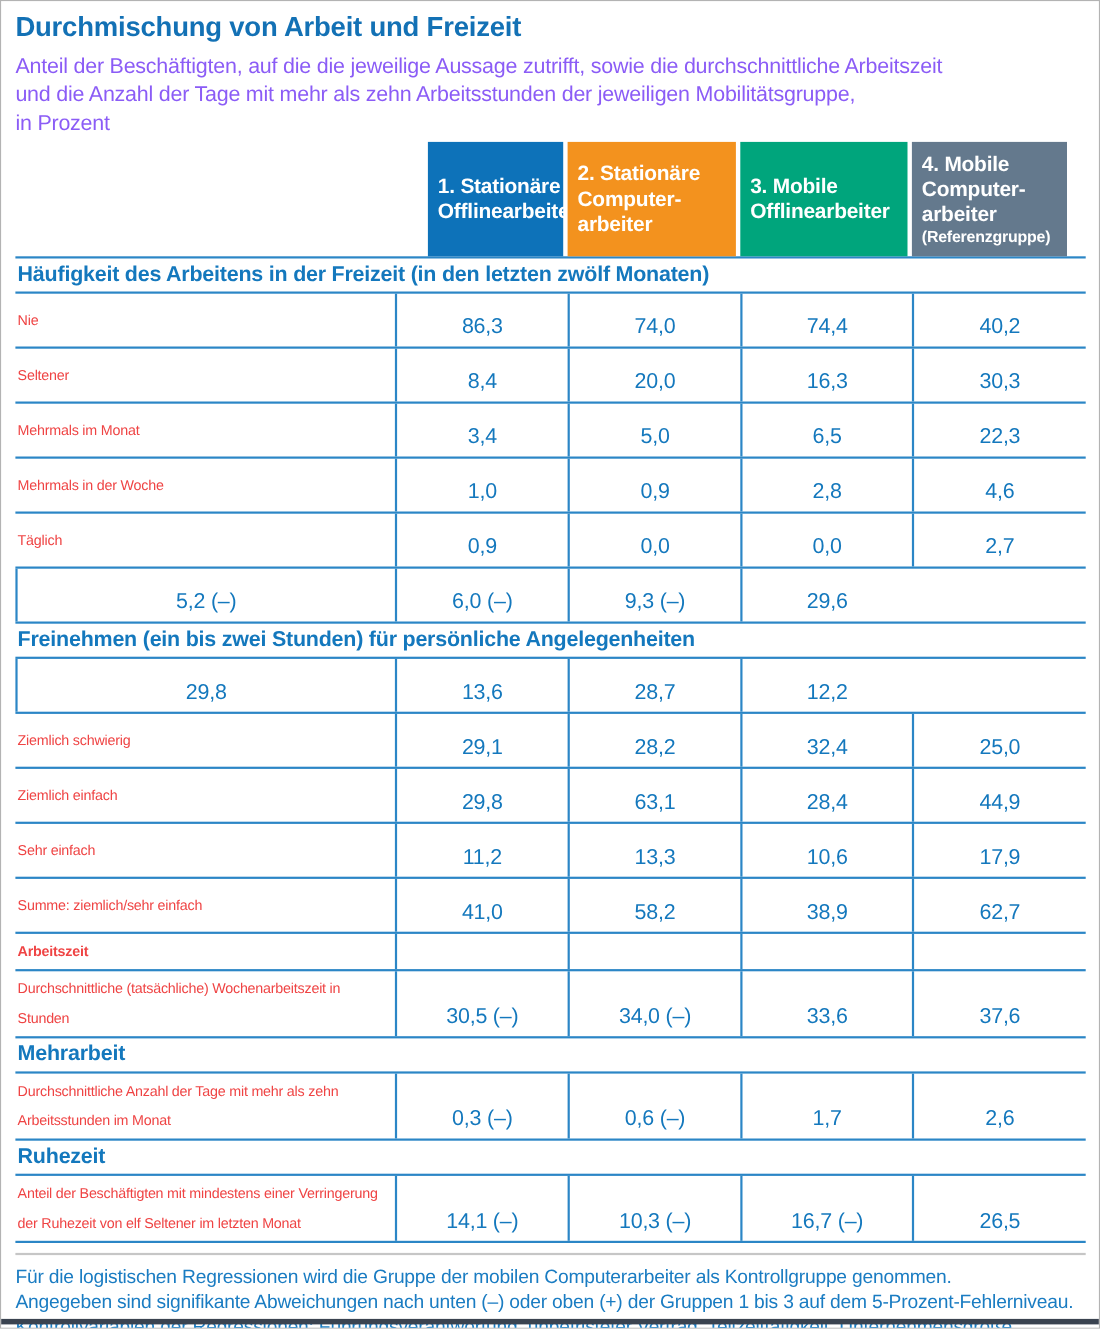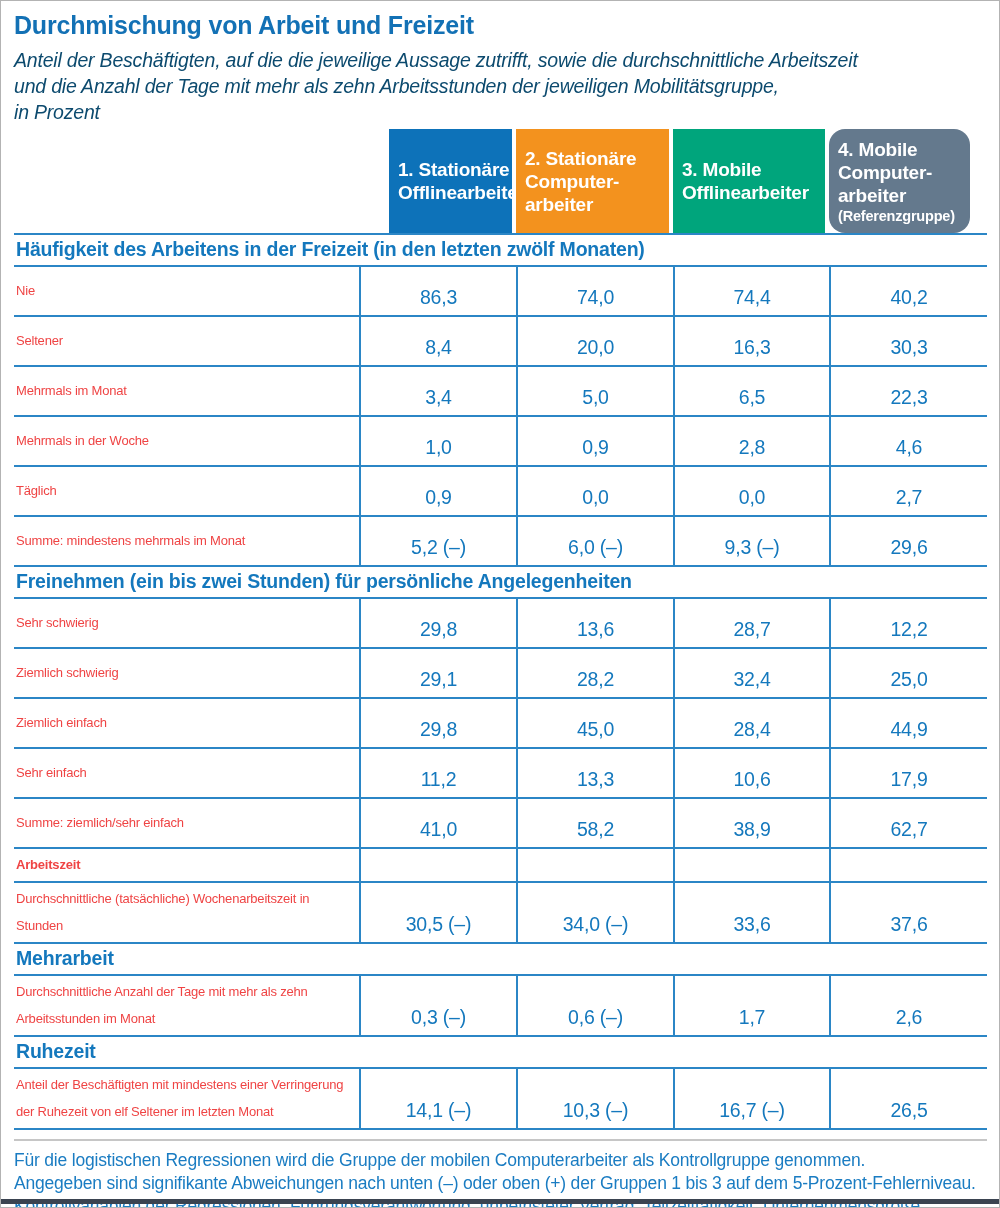--- a/index.html
+++ b/index.html
@@ -8,32 +8,32 @@
     width: 1000px; height: 1208px;
     border: 1px solid #b3b3b3;
     background: #fff;
     position: relative;
     overflow: hidden;
     font-family: "Liberation Sans", sans-serif;
   }
   .content { padding: 8px 12px 0 13px; }
 
   .title { font-size: 25px; font-weight: bold; color: #1371b5; letter-spacing: -0.2px; margin: 2px 0 7px; }
-  .subtitle { font-size: 19.5px; line-height: 26px; color: #0c4a6e; white-space: pre-line; letter-spacing: -0.2px; font-style: italic; }
+  .subtitle { font-size: 19.5px; line-height: 26px; color: #8b5cf6; white-space: pre-line; letter-spacing: -0.2px; }
 
   .grid5 { display: grid; grid-template-columns: 345px 157px 157px 156px 158px; }
 
   .head-band { margin-top: 4px; min-height: 104px; }
   .col-head {
     margin-right: 4px; color: #fff; font-weight: bold;
     font-size: 19px; line-height: 23px; white-space: pre-line;
     display: flex; flex-direction: column; justify-content: center;
     padding: 5px 2px 5px 9px; letter-spacing: -0.2px;
   }
-  .col-head:last-child { margin-right: 17px; border-radius: 16px; }
+  .col-head:last-child { margin-right: 17px; }
   .col-sub { font-size: 14.5px; line-height: 18px; }
 
   .table { border-top: 2px solid #2b86c6; margin-top: 0; }
   .sec-row {
     border-bottom: 2px solid #2b86c6;
     color: #1478bd; font-weight: bold; font-size: 19.5px;
     min-height: 32px; display: flex; align-items: center;
     padding: 2px 0 3px 2px; letter-spacing: -0.2px;
   }
   .row { border-bottom: 2px solid #2b86c6; min-height: 32px; }
@@ -116,45 +116,43 @@
           <div class="cell-val">4,6</div>
         </div>
         <div class="row grid5">
           <div class="cell-label">Täglich</div>
           <div class="cell-val">0,9</div>
           <div class="cell-val">0,0</div>
           <div class="cell-val">0,0</div>
           <div class="cell-val">2,7</div>
         </div>
         <div class="row grid5">
-          <div class="cell-label">Summe: mindestens mehrmals im Monat</div>
           <div class="cell-val">5,2 (–)</div>
           <div class="cell-val">6,0 (–)</div>
           <div class="cell-val">9,3 (–)</div>
           <div class="cell-val">29,6</div>
         </div>
         <div class="sec-row">Freinehmen (ein bis zwei Stunden) für persönliche Angelegenheiten</div>
         <div class="row grid5">
-          <div class="cell-label">Sehr schwierig</div>
           <div class="cell-val">29,8</div>
           <div class="cell-val">13,6</div>
           <div class="cell-val">28,7</div>
           <div class="cell-val">12,2</div>
         </div>
         <div class="row grid5">
           <div class="cell-label">Ziemlich schwierig</div>
           <div class="cell-val">29,1</div>
           <div class="cell-val">28,2</div>
           <div class="cell-val">32,4</div>
           <div class="cell-val">25,0</div>
         </div>
         <div class="row grid5">
           <div class="cell-label">Ziemlich einfach</div>
           <div class="cell-val">29,8</div>
-          <div class="cell-val">45,0</div>
+          <div class="cell-val">63,1</div>
           <div class="cell-val">28,4</div>
           <div class="cell-val">44,9</div>
         </div>
         <div class="row grid5">
           <div class="cell-label">Sehr einfach</div>
           <div class="cell-val">11,2</div>
           <div class="cell-val">13,3</div>
           <div class="cell-val">10,6</div>
           <div class="cell-val">17,9</div>
         </div>

